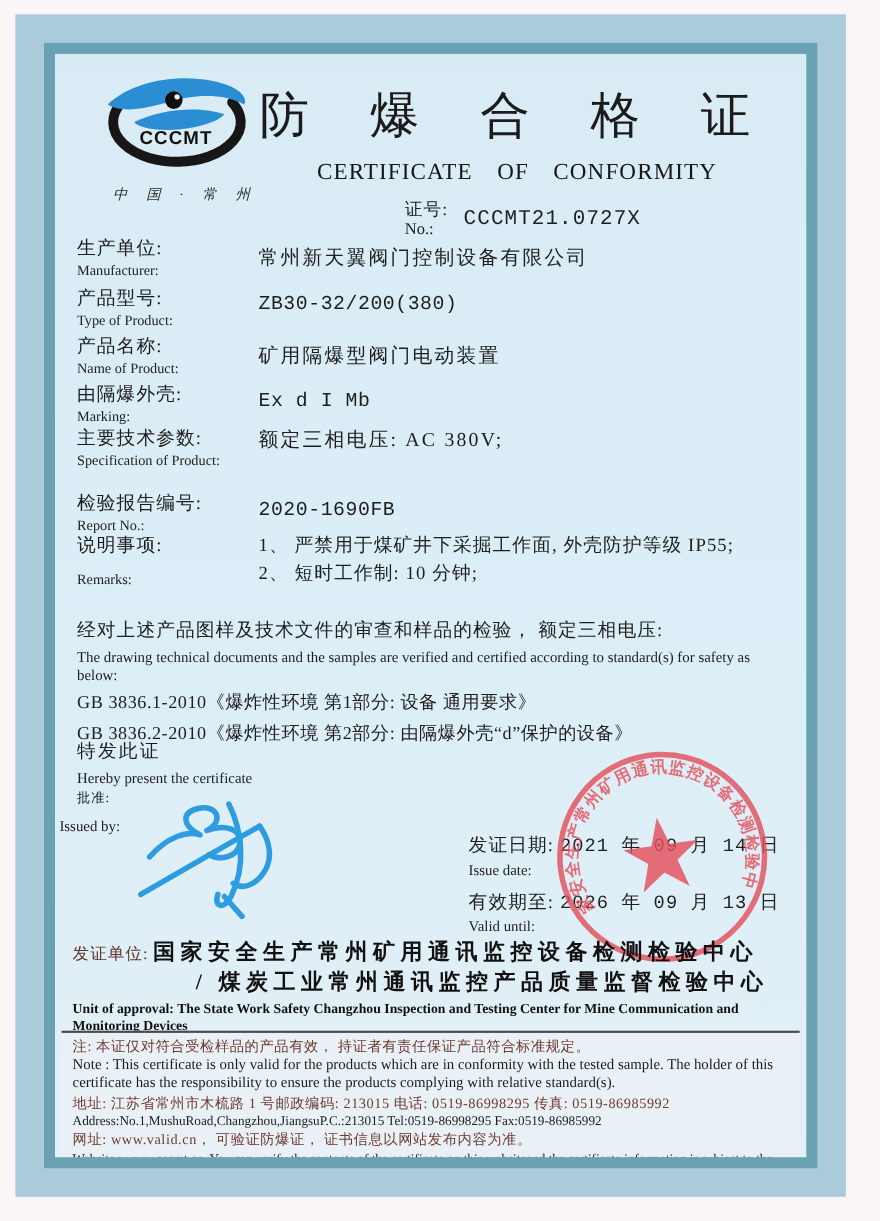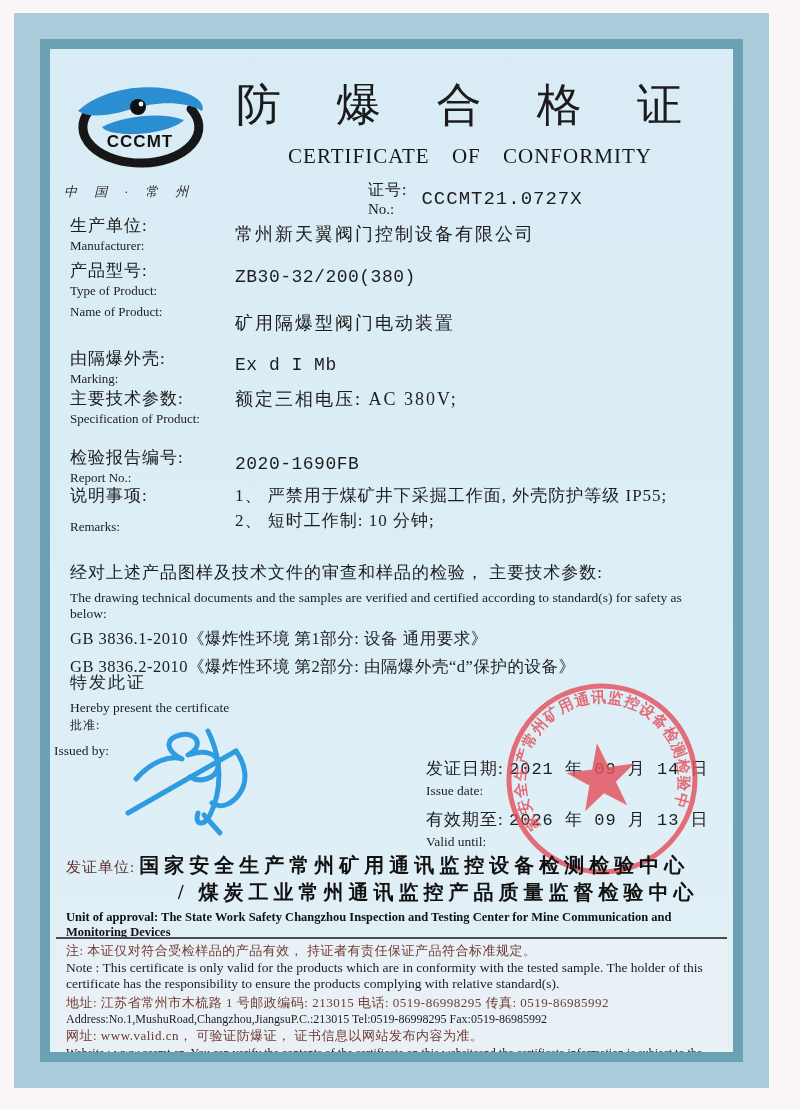--- a/index.html
+++ b/index.html
@@ -11,21 +11,21 @@
     overflow:hidden;
   }
   .band1 { position:absolute; left:14px; top:13px; right:31px; bottom:22px; background:#a9cbda; }
   .band2 { position:absolute; inset:26px; background:#6ba2b3; }
   .content {
     position:absolute; inset:10px;
     background:linear-gradient(180deg,#d9ebf4 0%, #dceef6 60%, #e3f0f7 100%);
     overflow:hidden;
   }
   
-  .logo-wrap { position:absolute; left:14px; top:32px; width:170px; text-align:left; }
+  .logo-wrap { position:absolute; left:14px; top:16px; width:170px; text-align:right; }
   .logo-region { font-size:13px; letter-spacing:7px; color:#2a2a2a; margin-top:2px; font-style:italic; }
   .title { position:absolute; left:170px; top:26px; width:500px; text-align:center;
            font-size:45px; letter-spacing:22px; color:#1b1b1b; font-weight:400; }
   .subtitle { position:absolute; left:170px; top:95px; width:500px; text-align:center;
               font-size:21px; letter-spacing:1px; word-spacing:16px; color:#161616; }
   .certno { position:absolute; left:318px; top:131px; display:flex; align-items:center; }
   .certno .lbl .zh { font-size:16px; letter-spacing:1px; }
   .certno .lbl .en { font-size:15px; }
   .certno .val { font-family:"Liberation Mono","DejaVu Sans Mono",monospace; font-size:19px; margin-left:14px; letter-spacing:1px; }
 
@@ -116,20 +116,21 @@
       <div class="frow" style="top:210px">
         <div class="flabel">
           <div class="zh">产品型号:</div>
           <div class="en">Type of Product:</div>
         </div>
         <div class="fvalue val-mono">ZB30-32/200(380)</div>
       </div>
 
       <div class="frow" style="top:254px">
         <div class="flabel">
+          <div class="zh">产品名称:</div>
           <div class="en">Name of Product:</div>
         </div>
         <div class="fvalue val-zh">矿用隔爆型阀门电动装置</div>
       </div>
 
       <div class="frow" style="top:298px">
         <div class="flabel">
           <div class="zh">由隔爆外壳:</div>
           <div class="en">Marking:</div>
         </div>
@@ -157,21 +158,21 @@
           <div class="zh">说明事项:</div>
           <div class="en" style="margin-top:12px">Remarks:</div>
         </div>
         <div class="fvalue" style="padding-top:0">
           <div class="remark-line">1、 严禁用于煤矿井下采掘工作面, 外壳防护等级 IP55;</div>
           <div class="remark-line">2、 短时工作制: 10 分钟;</div>
         </div>
       </div>
 
       <div class="standards">
-        <div class="zh-intro">经对上述产品图样及技术文件的审查和样品的检验， 主要技术参数:</div>
+        <div class="zh-intro">经对上述产品图样及技术文件的审查和样品的检验， 额定三相电压:</div>
         <div class="en-intro">The drawing technical documents and the samples are verified and certified according to standard(s) for safety as below:</div>
         <div class="item">GB 3836.1-2010《爆炸性环境 第1部分: 设备 通用要求》</div>
         <div class="item">GB 3836.2-2010《爆炸性环境 第2部分: 由隔爆外壳“d”保护的设备》</div>
       </div>
 
       <div class="present-zh">特发此证</div>
       <div class="present-en">Hereby present the certificate</div>
       <div class="approve-zh">批准:</div>
       <div class="approve-en">Issued by:</div>
 

